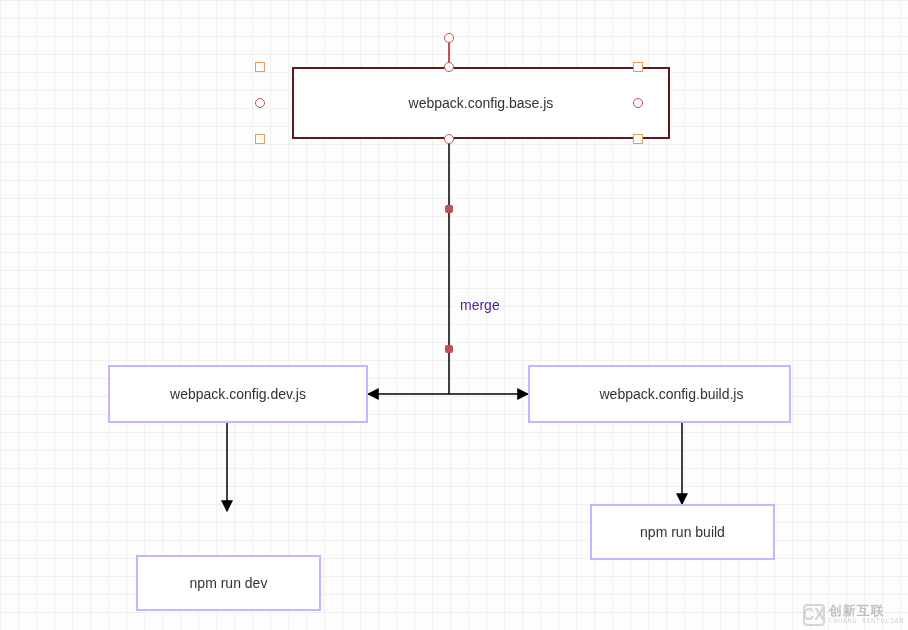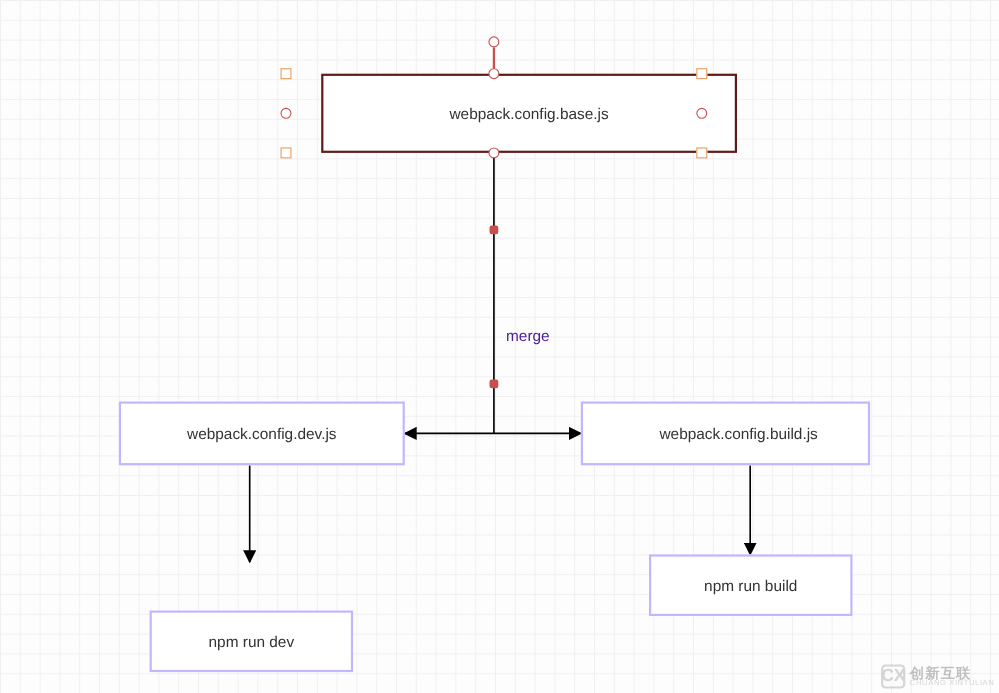--- a/index.html
+++ b/index.html
@@ -78,21 +78,21 @@
     color: #888;
   }
   .watermark .wm-icon {
     width: 22px; height: 22px;
     border: 2px solid #bbb;
     border-radius: 4px;
     display: flex; align-items: center; justify-content: center;
     font-weight: bold; color: #bbb; font-size: 16px;
     background: #fafafa;
   }
-  .watermark .wm-text { line-height: 1; }
+  .watermark .wm-text { line-height: 1; font-family: Liberation Mono, monospace; }
   .watermark .wm-text .l1 { font-size: 13px; color: #999; font-weight: 600; letter-spacing: 1px;}
   .watermark .wm-text .l2 { font-size: 7px; color: #bbb; letter-spacing: 0.5px;}
 </style>
 </head>
 <body>
 
 <svg class="overlay">
   <defs>
     <marker id="arrow" viewBox="0 0 10 10" refX="9" refY="5" markerWidth="8" markerHeight="8" orient="auto-start-reverse">
       <path d="M 0 0 L 10 5 L 0 10 z" fill="#000"></path>

